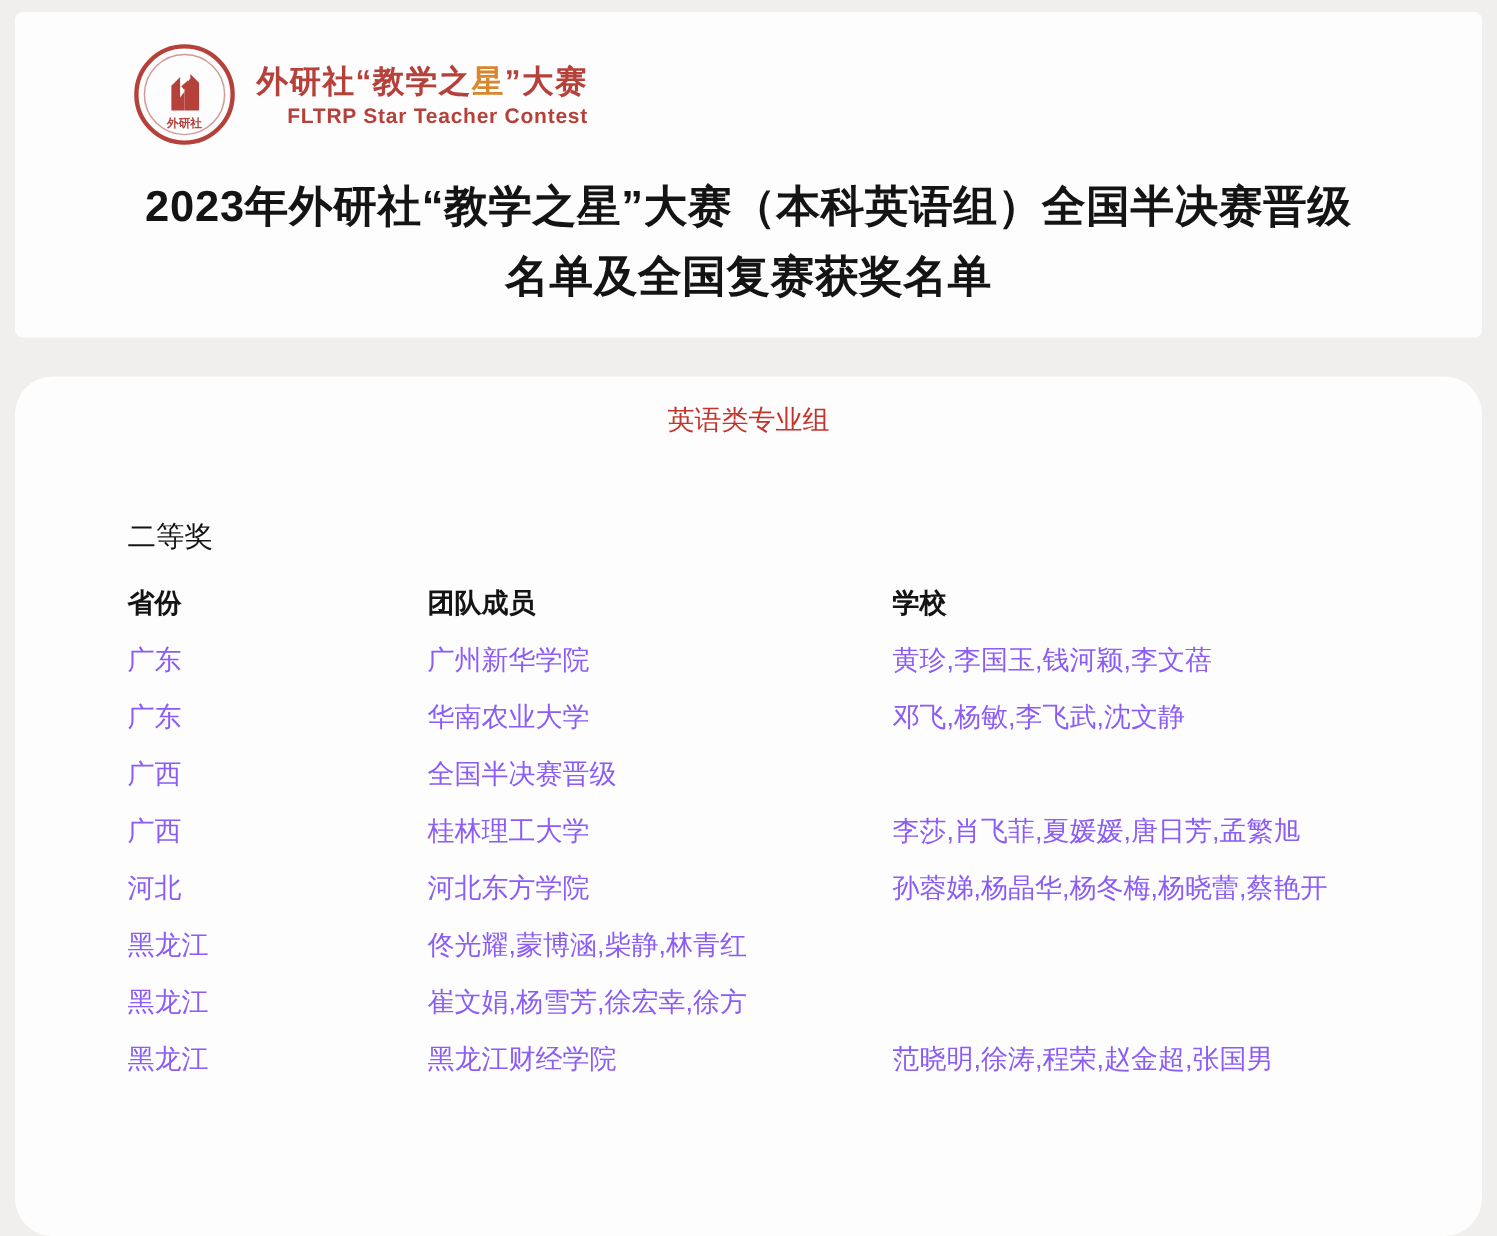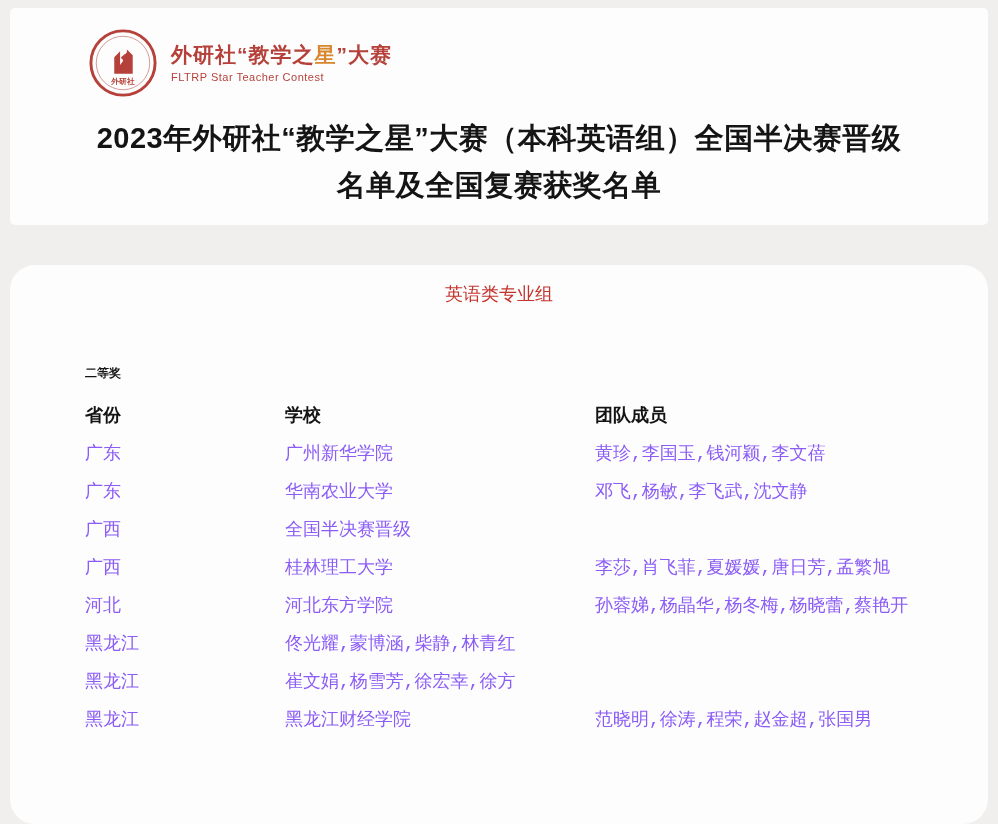--- a/index.html
+++ b/index.html
@@ -24,73 +24,72 @@
   .card-header {
     padding: 20px 40px 16px 40px;
   }
   .logo-row {
     display: flex;
     align-items: center;
     gap: 13px;
     margin-left: 38px;
   }
   .seal { flex: 0 0 auto; }
-  .logo-text { display: flex; flex-direction: column; align-items: flex-start; }
+  .logo-text { display: flex; flex-direction: column; align-items: flex-end; }
   .brand-cn {
     font-size: 21px;
     font-weight: bold;
     color: #b5413a;
     letter-spacing: 1px;
     line-height: 26px;
   }
   .brand-cn .star-char { color: #d9872e; }
   .brand-en {
-    font-size: 11px;
-    font-weight: normal;
+    font-size: 14px;
+    font-weight: bold;
     color: #b5413a;
     letter-spacing: 0.5px;
     line-height: 15px;
     margin-top: 2px;
   }
   .title {
     margin-top: 17px;
     text-align: center;
     font-size: 29px;
     font-weight: bold;
     color: #141414;
     line-height: 47px;
     letter-spacing: 0.5px;
   }
   
   .card-body {
-    margin-top: 40px;
+    margin-top: 26px;
     flex: 1 1 auto;
     padding: 16px 0 0 0;
     border-radius: 25px;
   }
   .group-label {
     text-align: center;
     color: #c3342c;
     font-size: 18px;
     line-height: 26px;
   }
   .award-label {
     margin: 52px 0 0 75px;
-    font-size: 12px;
-    font-weight: bold;
+    font-size: 19px;
+    font-weight: normal;
     color: #141414;
     line-height: 28px;
   }
   .award-table { margin: 10px 0 0 75px; }
   .trow {
     display: grid;
     grid-template-columns: 200px 310px 318px;
     align-items: center;
     padding: 5px 0;
-    font-family: Liberation Mono, monospace;
   }
   .trow .cell {
     font-size: 18px;
     color: #8b5cf6;
     line-height: 28px;
   }
   .trow.head .cell { font-weight: bold; color: #141414; }
   .cell.members { word-break: break-all; overflow-wrap: anywhere; }
 </style>
 </head>
@@ -119,22 +118,22 @@
     </h1>
   </div>
 
   <div class="card card-body">
     <div class="group-label">英语类专业组</div>
     <div class="award-label">二等奖</div>
 
     <div class="award-table">
       <div class="trow head">
         <div class="cell">省份</div>
+        <div class="cell">团队成员</div>
         <div class="cell">学校</div>
-        <div class="cell">团队成员</div>
       </div>
       <div id="rows">
   <div class="trow">
     <div class="cell province">广东</div>
     <div class="cell school">广州新华学院</div>
     <div class="cell members">黄珍,李国玉,钱河颖,李文蓓</div>
   </div>
 
   <div class="trow">
     <div class="cell province">广东</div>

